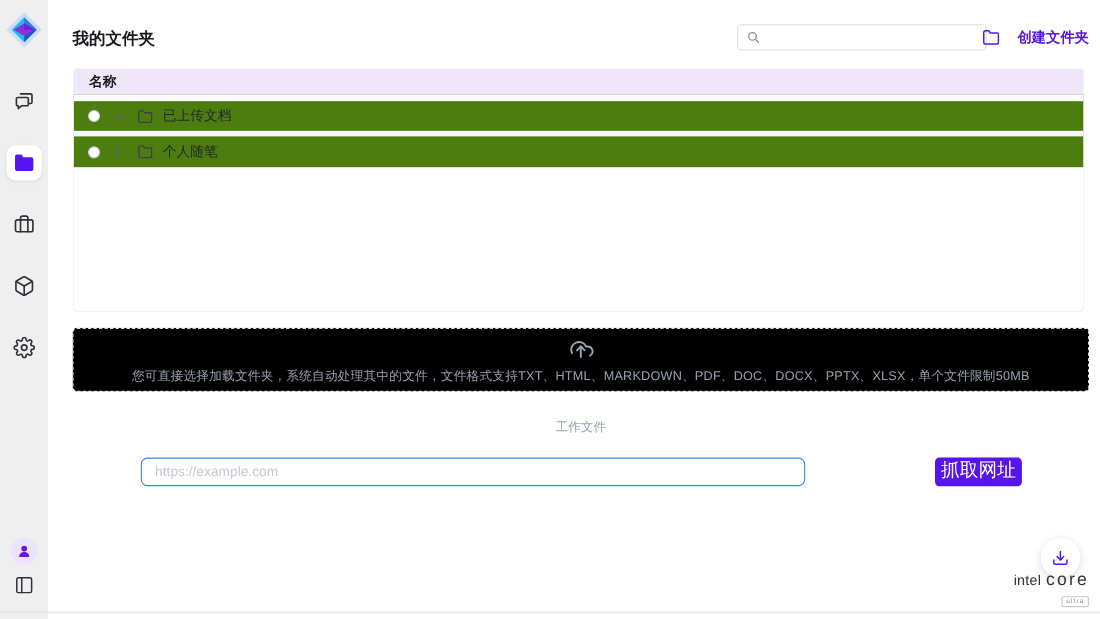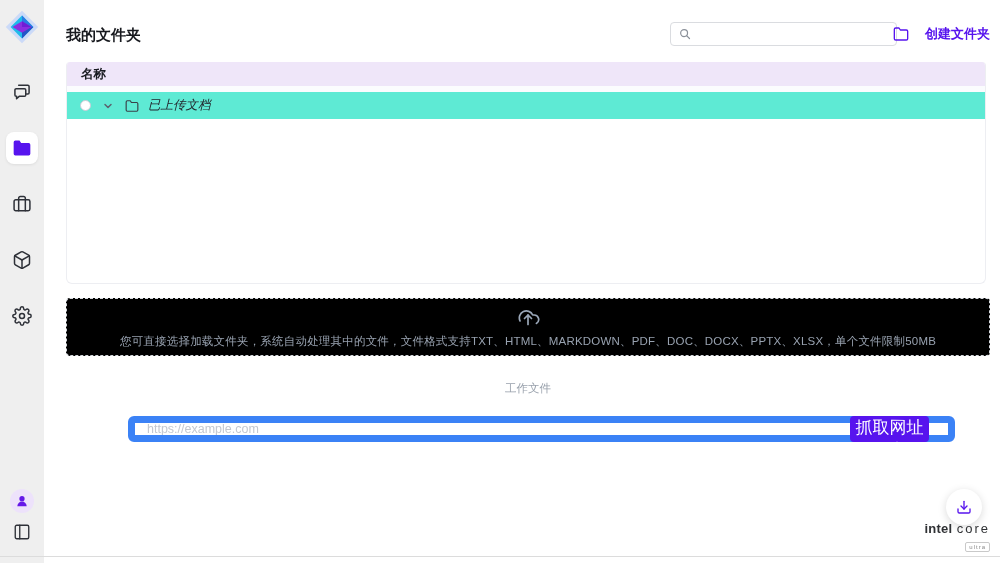--- a/index.html
+++ b/index.html
@@ -39,59 +39,59 @@
     background:none; border:none; cursor:pointer; font-family:inherit; }
   .create-folder svg { width:16px; height:16px; stroke:var(--accent); stroke-width:2; fill:none;
     stroke-linejoin:round; }
   .create-folder span { color:var(--accent); font-size:13px; font-weight:bold; }
 
   
   .table-card { position:absolute; left:22px; right:14px; top:62px; height:222px;
     border:1px solid #EDEEF2; border-top:none; border-radius:4px 4px 6px 6px; background:#fff; overflow:hidden; }
   .thead { height:24px; background:#EFE6F9; display:flex; align-items:center; padding-left:14px;
     font-size:12.5px; font-weight:bold; color:#1A1C22; }
-  .frow { height:33px; display:flex; align-items:center; padding-left:13px; background:#5eead4;
-    border-top:5px solid #F5F7FB; cursor:pointer;font-style:italic; }
+  .frow { height:33px; display:flex; align-items:center; padding-left:13px; background:#4d7c0f;
+    border-top:5px solid #F5F7FB; cursor:pointer; }
   .frow:first-of-type { border-top:6px solid #FBFCFE; }
   .rcheck { width:11px; height:11px; border:1px solid #C8CDD7; border-radius:50%; background:#fff;
     margin-right:11px; flex:none; }
   .chev { width:12px; height:12px; stroke:#5C636E; stroke-width:1.5; fill:none; stroke-linecap:round;
     stroke-linejoin:round; margin-right:11px; flex:none; }
   .ficon { width:14px; height:14px; stroke:#3A4048; stroke-width:2; fill:none; stroke-linejoin:round;
     margin-right:9px; flex:none; }
   .rlabel { font-size:12.5px; color:#23272E; }
 
   
   .upload-zone { position:absolute; left:22px; right:10px; top:298px; height:58px; background:#000000;
     border:1px dashed #D6D9DE; border-radius:4px; display:flex; flex-direction:column;
     align-items:center; justify-content:center; cursor:pointer; }
   .upload-zone svg { width:24px; height:24px; stroke:#9AA7B8; stroke-width:1.7; fill:none;
     stroke-linecap:round; stroke-linejoin:round; }
   .upload-hint { margin-top:4px; font-size:11.5px; color:#98A2B0; letter-spacing:.2px; }
 
   .or-link { position:absolute; left:22px; right:10px; top:381px; text-align:center;
     font-size:11.5px; color:#9AA2AD; }
 
-  .url-input { position:absolute; left:84px; top:416px; width:827px; height:26px;
-    border:7px solid #3b82f6; border-radius:6px; padding:0 12px; font-size:12.5px; color:#333;
+  .url-input { position:absolute; left:84px; top:416px; width:604px; height:26px;
+    border:1px solid #3b82f6; border-radius:6px; padding:0 12px; font-size:12.5px; color:#333;
     outline:none; font-family:inherit; }
   .url-input::placeholder { color:#C4C8D0; }
   .fetch-btn { position:absolute; left:806px; top:416px; width:79px; height:26px;
     background:var(--accent); color:#fff; border:none; border-radius:4px; font-size:17px;
     cursor:pointer; font-family:inherit; }
 
   
   .fab { position:absolute; right:18px; bottom:38px; width:36px; height:36px; border-radius:50%;
     background:#fff; box-shadow:0 2px 8px rgba(0,0,0,.15); border:none; cursor:pointer;
     display:flex; align-items:center; justify-content:center; }
   .fab svg { width:16px; height:16px; stroke:var(--accent); stroke-width:2; fill:none;
     stroke-linecap:round; stroke-linejoin:round; }
   .intel { position:absolute; right:10px; bottom:11px; text-align:right; color:#2F3134; line-height:1; }
-  .intel .iword { font-size:13px; font-weight:bold; letter-spacing:.2px; }
-  .intel .cword { font-size:13px; font-weight:normal; letter-spacing:2px; text-transform:lowercase; }
+  .intel .iword { font-size:13px; font-weight:normal; letter-spacing:.2px; }
+  .intel .cword { font-size:16px; font-weight:normal; letter-spacing:2px; text-transform:lowercase; }
   .intel .badge { display:inline-block; margin-top:2px; font-size:6px; color:#8a8a8a;
     border:1px solid #c9c9c9; border-radius:2px; padding:1px 3px; letter-spacing:1px; }
 
   .bottom-line { position:absolute; left:0; right:0; top:556px; height:1px; background:#DCDCDC; }
 
   :root { --accent:#5714EE; }
 </style>
 </head>
 <body>
 
@@ -182,20 +182,30 @@
           <div class="frow">
             <span class="rcheck"></span>
             <svg class="chev" viewBox="0 0 12 12">
               <polyline points="3,4.5 6,7.5 9,4.5"></polyline>
             </svg>
             <svg class="ficon" viewBox="0 0 24 24">
               <path d="M22 19a2 2 0 0 1-2 2H4a2 2 0 0 1-2-2V5a2 2 0 0 1 2-2h5l2 3h9a2 2 0 0 1 2 2z"></path>
             </svg>
             <span class="rlabel">已上传文档</span>
           </div>
+          <div class="frow">
+            <span class="rcheck"></span>
+            <svg class="chev" viewBox="0 0 12 12">
+              <polyline points="4.5,3 7.5,6 4.5,9"></polyline>
+            </svg>
+            <svg class="ficon" viewBox="0 0 24 24">
+              <path d="M22 19a2 2 0 0 1-2 2H4a2 2 0 0 1-2-2V5a2 2 0 0 1 2-2h5l2 3h9a2 2 0 0 1 2 2z"></path>
+            </svg>
+            <span class="rlabel">个人随笔</span>
+          </div>
         </div>
     </div>
 
     <div class="upload-zone">
       <svg viewBox="0 0 24 24">
         <path d="M20.4 17.4A4.5 4.5 0 0 0 18 9h-1.26A7 7 0 1 0 4 14.9"></path>
         <polyline points="15.5 12.5 12 9 8.5 12.5"></polyline>
         <line x1="12" y1="9" x2="12" y2="18.5"></line>
       </svg>
       <div class="upload-hint">您可直接选择加载文件夹，系统自动处理其中的文件，文件格式支持TXT、HTML、MARKDOWN、PDF、DOC、DOCX、PPTX、XLSX，单个文件限制50MB</div>

